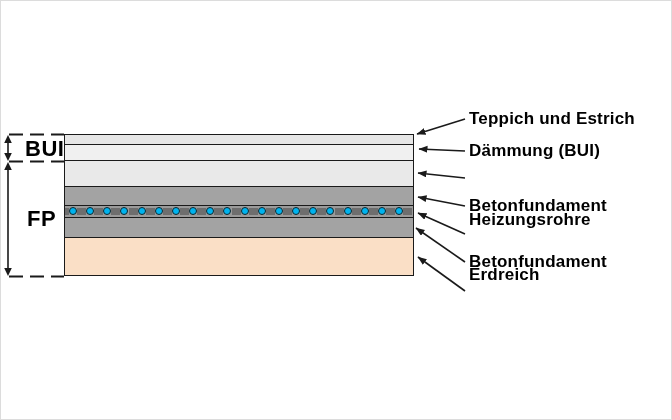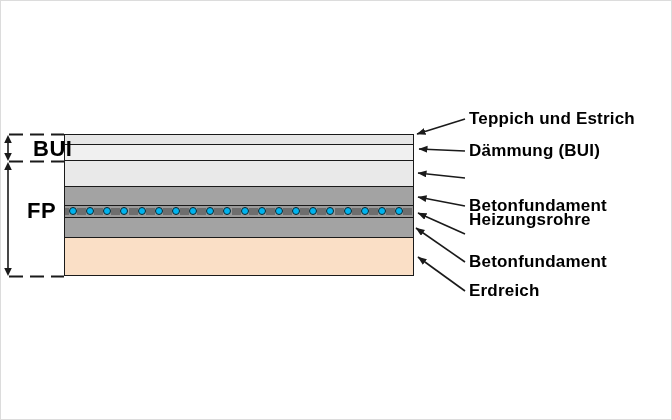--- a/index.html
+++ b/index.html
@@ -151,23 +151,23 @@
     </defs>
     <line x1="464" y1="118" x2="416" y2="133" stroke="#1a1a1a" stroke-width="1.6" marker-end="url(#ah)"></line>
     <line x1="464" y1="150" x2="418" y2="148" stroke="#1a1a1a" stroke-width="1.6" marker-end="url(#ah)"></line>
     <line x1="464" y1="177" x2="417" y2="172" stroke="#1a1a1a" stroke-width="1.6" marker-end="url(#ah)"></line>
     <line x1="464" y1="205" x2="417" y2="196" stroke="#1a1a1a" stroke-width="1.6" marker-end="url(#ah)"></line>
     <line x1="464" y1="233" x2="417" y2="212" stroke="#1a1a1a" stroke-width="1.6" marker-end="url(#ah)"></line>
     <line x1="464" y1="261" x2="415" y2="227" stroke="#1a1a1a" stroke-width="1.6" marker-end="url(#ah)"></line>
     <line x1="464" y1="290" x2="417" y2="256" stroke="#1a1a1a" stroke-width="1.6" marker-end="url(#ah)"></line>
   </svg>
 
-  <div class="dim-label" style="left:32px;top:136px">BUI</div>
-  <div class="dim-label" style="left:26px;top:198px">FP</div>
+  <div class="dim-label" style="left:24px;top:136px">BUI</div>
+  <div class="dim-label" style="left:26px;top:206px">FP</div>
 
   <div class="leader-label" style="top:140px">Dämmung (BUI)</div>
   <div class="leader-label" style="top:108px">Teppich und Estrich</div>
   <div class="leader-label" style="top:195px">Betonfundament</div>
   <div class="leader-label" style="top:209px">Heizungsrohre</div>
   <div class="leader-label" style="top:251px">Betonfundament</div>
-  <div class="leader-label" style="top:280px">Erdreich</div>
+  <div class="leader-label" style="top:264px">Erdreich</div>
 
 </div>
 
 </body></html>

